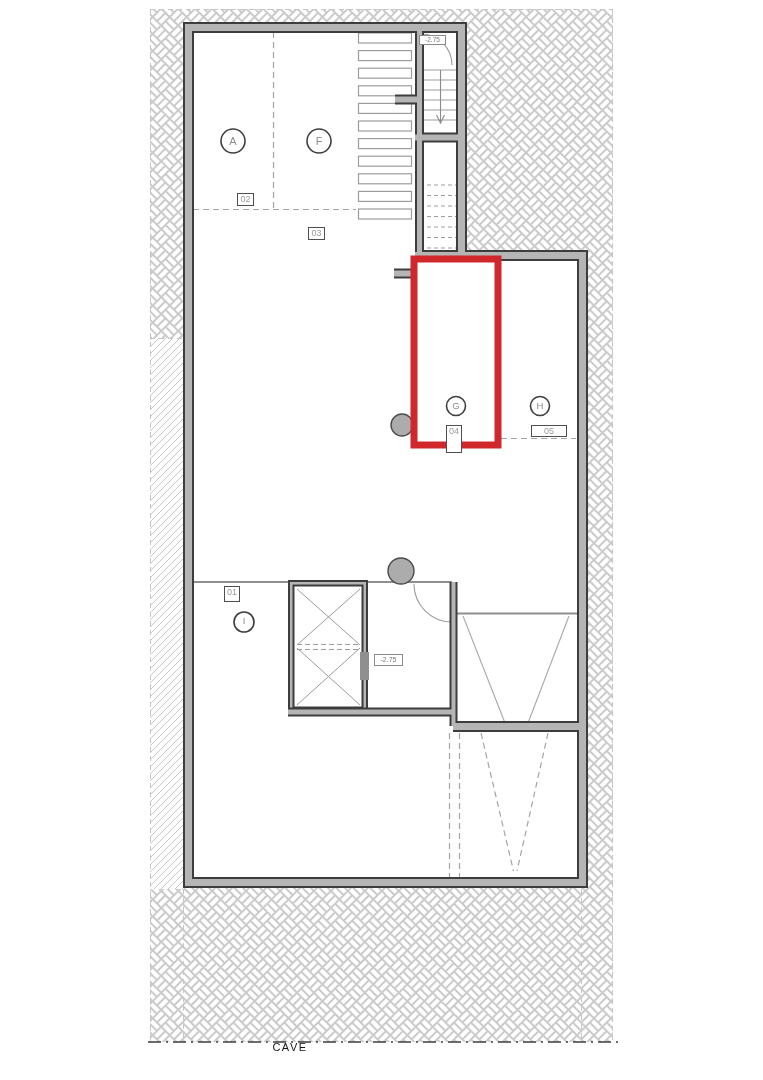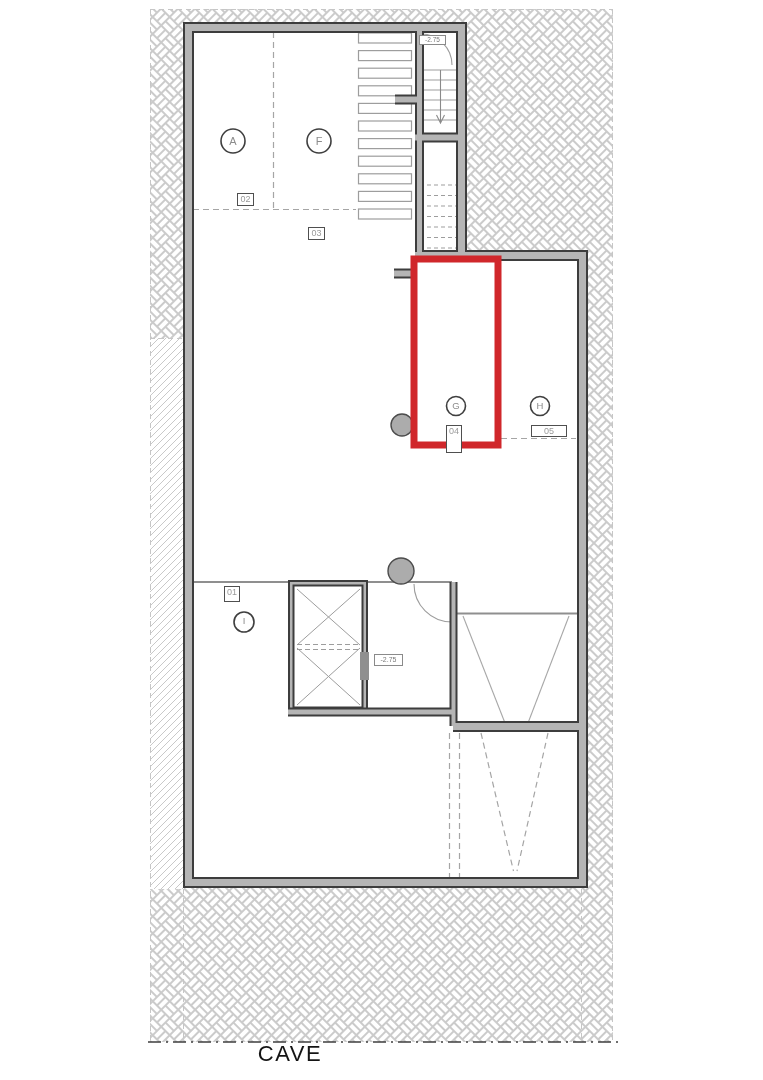--- a/index.html
+++ b/index.html
@@ -13,21 +13,21 @@
   .circle-letter.small{font-size:9.5px;line-height:10px;}
   .num-box{
     border:1.5px solid #4f4f4f;background:#ffffff;color:#9a9a9a;
     font-size:9px;line-height:11px;text-align:center;box-sizing:border-box;
   }
   .elev-box{
     border:1px solid #8a8a8a;background:#ffffff;color:#7a7a7a;
     text-align:center;box-sizing:border-box;
   }
   .plan-title{
-    color:#141414;font-size:22px;letter-spacing:1.5px;text-align:center;
+    color:#141414;font-size:11px;letter-spacing:1.5px;text-align:center;
   }
 </style>
 </head>
 <body>
 
 <div class="page">
 
   <svg class="plan-svg" width="763" height="1080" viewBox="0 0 763 1080">
     <defs>
       <pattern id="bw" width="24" height="24" patternUnits="userSpaceOnUse" patternTransform="rotate(45)">

